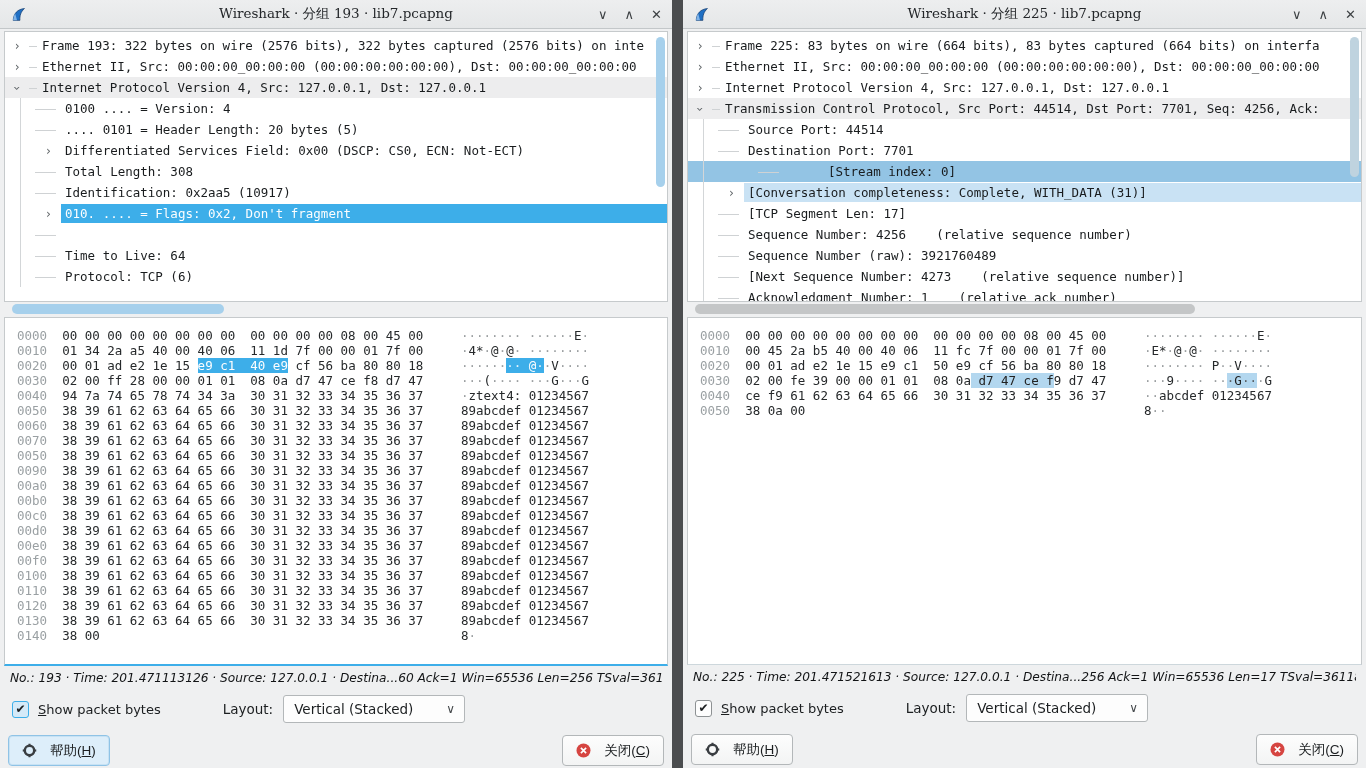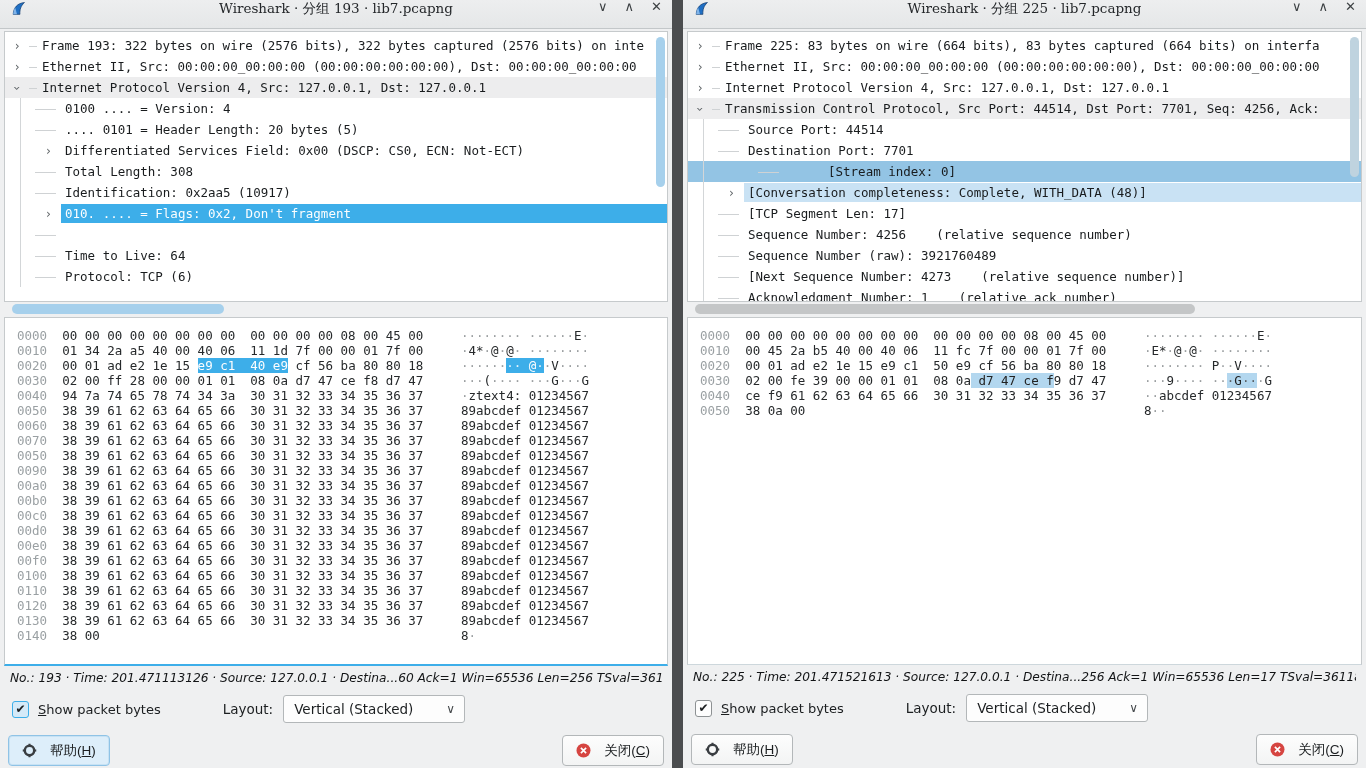--- a/index.html
+++ b/index.html
@@ -3,21 +3,21 @@
 <meta charset="utf-8">
 <style>
   html,body{margin:0;padding:0;}
   body{width:1366px;height:768px;background:#4b4d4f;position:relative;overflow:hidden;
        font-family:"DejaVu Sans", sans-serif;color:#1b1e20;}
   .win{position:absolute;top:0;height:768px;background:#eff0f1;display:flex;flex-direction:column;}
   .win-left{left:0;width:672px;}
   .win-right{left:683px;width:683px;}
 
   
-  .titlebar{height:28px;flex:0 0 28px;display:flex;align-items:flex-start;padding:0 10px;
+  .titlebar{height:28px;flex:0 0 28px;display:flex;align-items:center;padding:0 10px;
     background:linear-gradient(#edeeef,#e5e7e8);border-bottom:1px solid #c3c7c9;position:relative;}
   .title{position:absolute;left:0;right:0;text-align:center;font-family:"DejaVu Serif",serif;
     font-size:13.5px;color:#24272a;}
   .appicon{width:17px;height:17px;z-index:1;}
   .winbtns{margin-left:auto;display:flex;gap:17px;z-index:1;font-size:13px;color:#3c4043;}
   .winbtns span{cursor:default;line-height:1;}
 
   
   .treepane{margin:2px 4px 0;height:266px;background:#fff;border:1px solid #c6cacc;
     overflow:hidden;position:relative;padding-top:3px;}
@@ -195,21 +195,21 @@
   </div>
   <div class="treepane">
     <div>
         <div class="trow t1"><span class="ex1"><span class="chev">›</span></span><span class="dash1"></span><span class="t-label">Frame 225: 83 bytes on wire (664 bits), 83 bytes captured (664 bits) on interfa</span></div>
         <div class="trow t1"><span class="ex1"><span class="chev">›</span></span><span class="dash1"></span><span class="t-label">Ethernet II, Src: 00:00:00_00:00:00 (00:00:00:00:00:00), Dst: 00:00:00_00:00:00</span></div>
         <div class="trow t1"><span class="ex1"><span class="chev">›</span></span><span class="dash1"></span><span class="t-label">Internet Protocol Version 4, Src: 127.0.0.1, Dst: 127.0.0.1</span></div>
         <div class="trow t1 row-dim"><span class="ex1"><span class="chev open">›</span></span><span class="dash1"></span><span class="t-label">Transmission Control Protocol, Src Port: 44514, Dst Port: 7701, Seq: 4256, Ack:</span></div>
         <div class="trow t2"><span class="gv"></span><span class="mid dashm"></span><span class="t-label">Source Port: 44514</span></div>
         <div class="trow t2"><span class="gv"></span><span class="mid dashm"></span><span class="t-label">Destination Port: 7701</span></div>
         <div class="trow t2 sel-inactive"><span class="gv"></span><span class="mid dashm"></span><span class="t-label">[Stream index: 0]</span></div>
-        <div class="trow t2 sel-related"><span class="gv"></span><span class="mid exm"><span class="chev">›</span></span><span class="t-label">[Conversation completeness: Complete, WITH_DATA (48)]</span></div>
+        <div class="trow t2 sel-related"><span class="gv"></span><span class="mid exm"><span class="chev">›</span></span><span class="t-label">[Conversation completeness: Complete, WITH_DATA (31)]</span></div>
         <div class="trow t2"><span class="gv"></span><span class="mid dashm"></span><span class="t-label">[TCP Segment Len: 17]</span></div>
         <div class="trow t2"><span class="gv"></span><span class="mid dashm"></span><span class="t-label">Sequence Number: 4256    (relative sequence number)</span></div>
         <div class="trow t2"><span class="gv"></span><span class="mid dashm"></span><span class="t-label">Sequence Number (raw): 3921760489</span></div>
         <div class="trow t2"><span class="gv"></span><span class="mid dashm"></span><span class="t-label">[Next Sequence Number: 4273    (relative sequence number)]</span></div>
         <div class="trow t2"><span class="gv"></span><span class="mid dashm"></span><span class="t-label">Acknowledgment Number: 1    (relative ack number)</span></div>
       </div>
     <div class="vthumb"></div>
   </div>
   <div class="hscroll">
       <div class="hthumb"></div>

